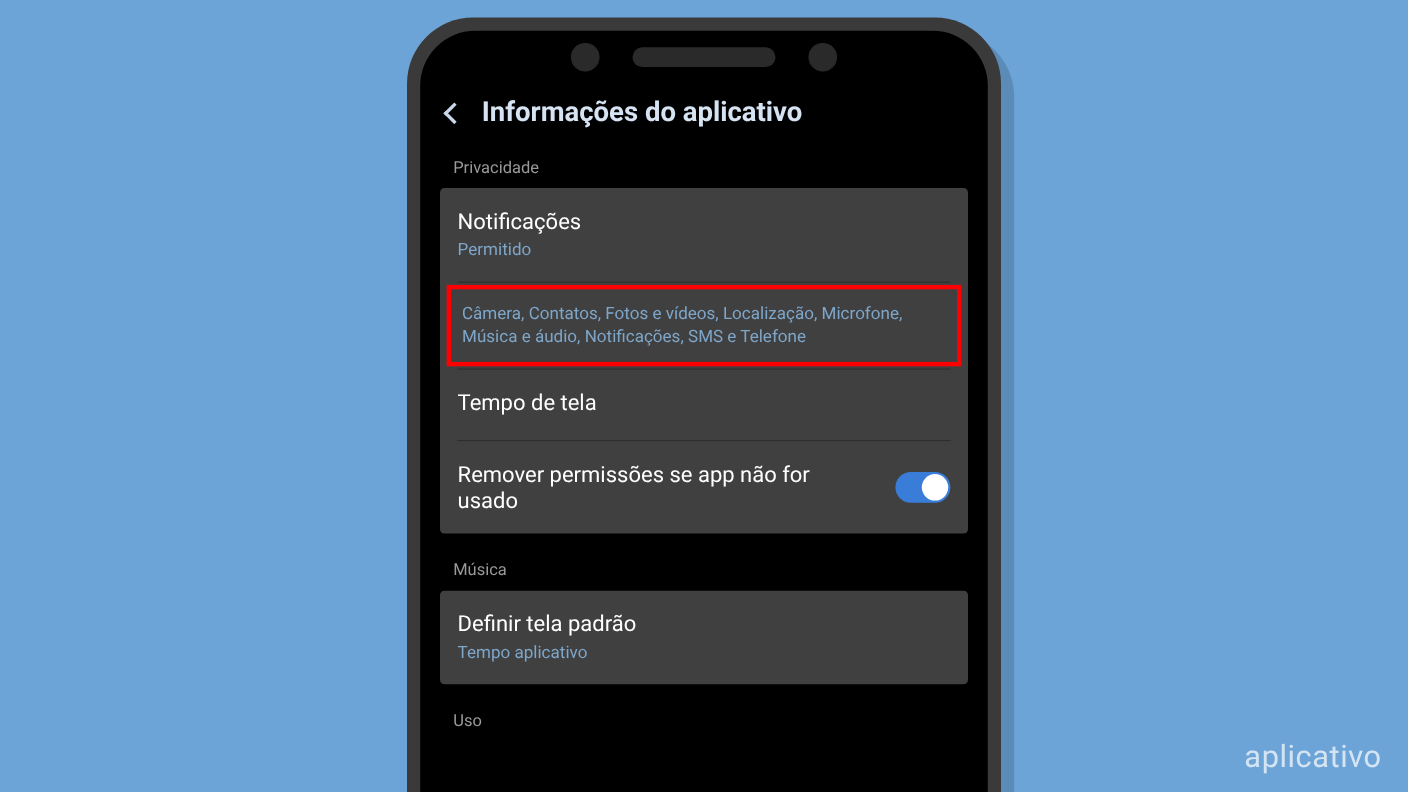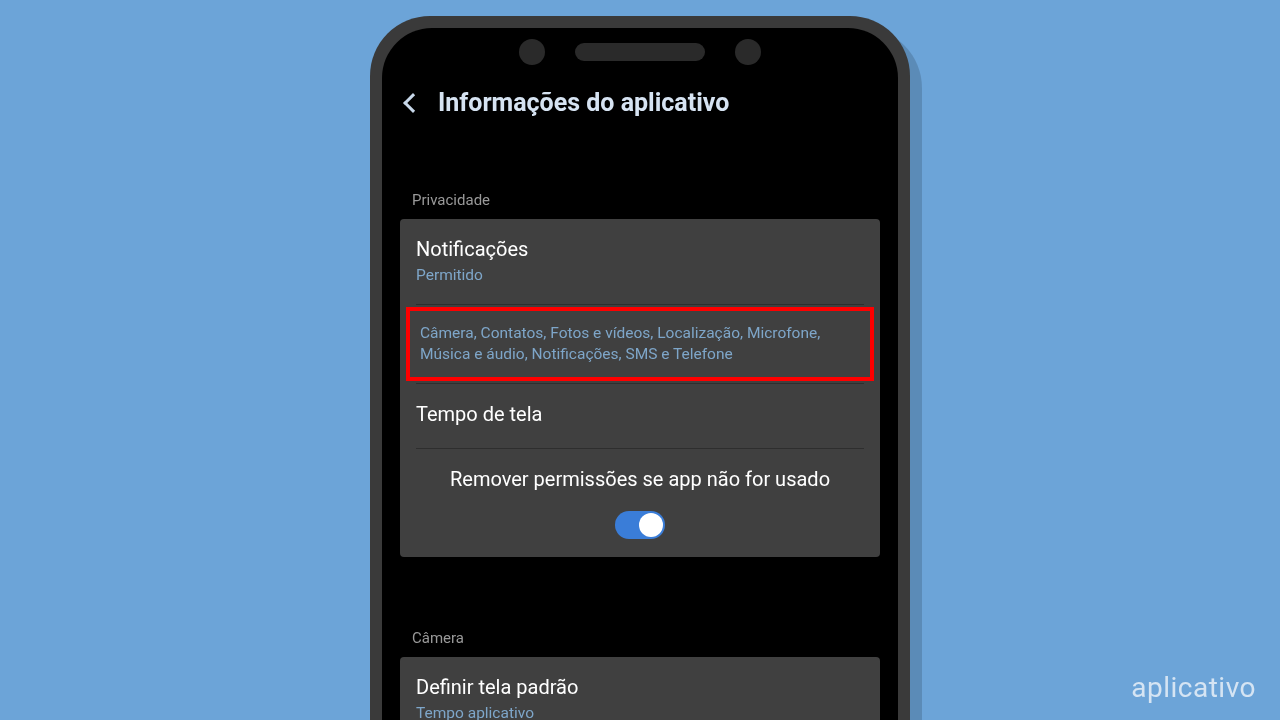--- a/index.html
+++ b/index.html
@@ -69,21 +69,20 @@
     }
     .header-title {
       color: #d6e3f2;
       font-size: 25px;
       font-weight: 700;
     }
     .section-label {
       color: #999;
       font-size: 15px;
       padding: 8px 12px 10px 12px;
-      margin-top: 48px;
     }
     .card {
       background: #404040;
       border-radius: 4px;
       overflow: hidden;
     }
     .row {
       padding: 18px 16px;
       position: relative;
     }
@@ -106,21 +105,20 @@
     .highlight {
       border: 4px solid #ff0000;
       margin: 2px 6px;
       padding: 12px 10px;
     }
     .toggle-row {
       display: flex;
       align-items: center;
       justify-content: space-between;
       gap: 20px;
-      flex-direction: column;
     }
     .toggle-row .row-title {
       margin-bottom: 0;
       flex: 1;
     }
     .toggle {
       width: 50px;
       height: 28px;
       background: #3a7dd8;
       border-radius: 16px;
@@ -186,21 +184,21 @@
 
         <div class="row toggle-row">
           <div class="row-title">Remover permissões se app não for usado</div>
           <div class="toggle">
             <div class="toggle-knob"></div>
           </div>
         </div>
       </div>
 
       <div class="gap"></div>
-      <div class="section-label">Câmera</div>
+      <div class="section-label">Música</div>
 
       <div class="card">
         <div class="row">
           <div class="row-title">Definir tela padrão</div>
           <div class="row-sub">Tempo aplicativo</div>
         </div>
       </div>
 
       <div class="gap"></div>
       <div class="section-label">Uso</div>

